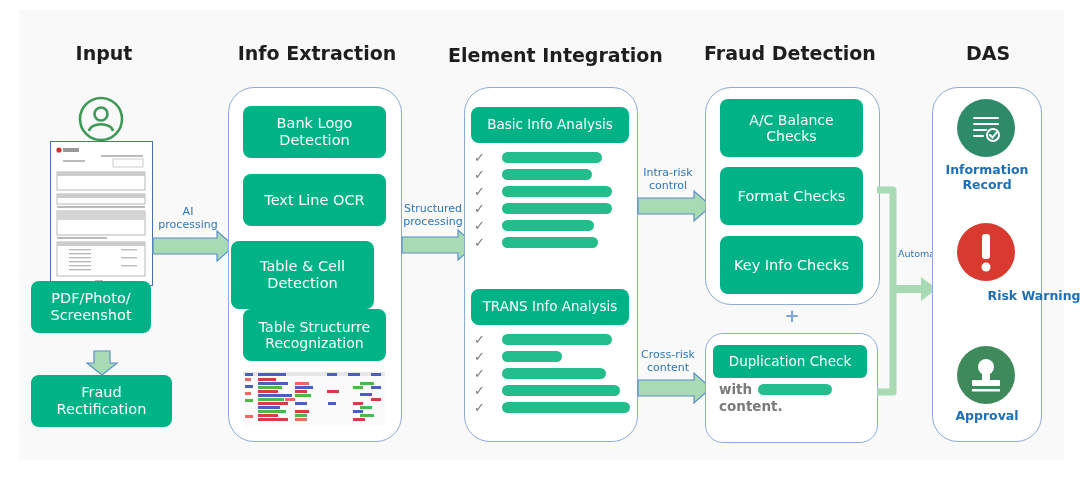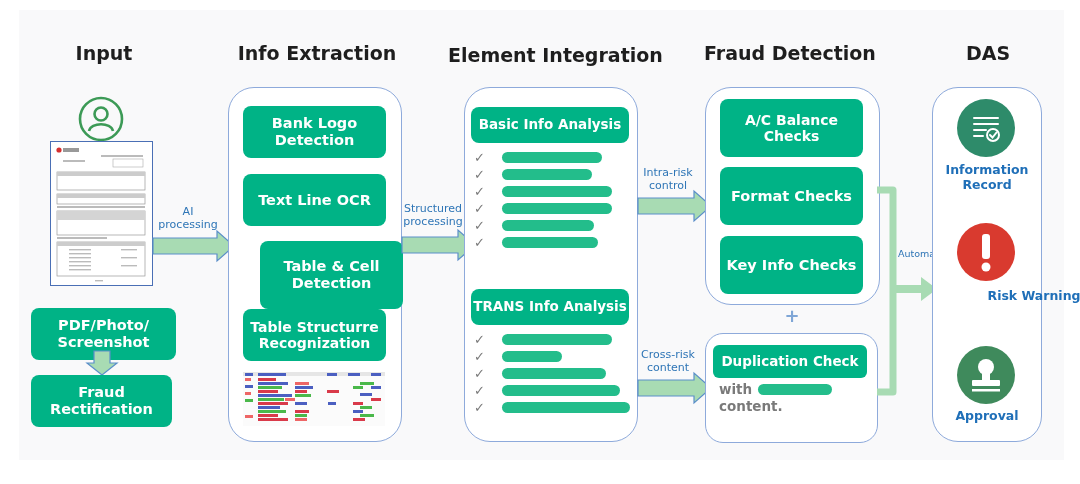--- a/index.html
+++ b/index.html
@@ -2,21 +2,21 @@
 <html><head>
 <meta charset="utf-8">
 <style>
   html, body { margin:0; padding:0; background:#ffffff; }
   body { width:1080px; height:484px; position:relative; overflow:hidden;
          font-family:"DejaVu Sans", sans-serif; }
   .canvas { position:absolute; left:19px; top:10px; width:1045px; height:450px; background:#f9f9fa; }
   .abs { position:absolute; }
   .col-title { position:absolute; font-weight:bold; font-size:19px; color:#1e1e1e; text-align:center; white-space:nowrap; }
   .panel { position:absolute; border:1.5px solid #8eaadb; border-radius:26px; background:#ffffff; box-sizing:border-box; }
-  .gbox { position:absolute; background:#00b386; color:#ffffff; border-radius:8px; font-weight:bold;
+  .gbox { position:absolute; background:#00b386; color:#ffffff; border-radius:8px; font-weight:normal;
           display:flex; align-items:center; justify-content:center; text-align:center; line-height:1.15; box-sizing:border-box; }
   .lbl { position:absolute; color:#2e75b6; font-size:11px; text-align:center; line-height:1.2; white-space:nowrap; }
   .check-row { position:absolute; left:10px; height:16px; display:flex; align-items:center; }
   .check { color:#7a7a7a; font-size:13px; width:28px; }
   .redact { height:11px; background:#17b985; border-radius:6px; opacity:0.95; }
   .das-label { position:absolute; color:#1f6fb8; font-weight:bold; font-size:12.5px; text-align:center; width:110px; line-height:1.2; }
   .circle { position:absolute; border-radius:50%; }
   svg { overflow:visible; }
 </style>
 </head>
@@ -61,41 +61,41 @@
       <rect x="18" y="123" width="22" height="1.4"></rect>
         <rect x="18" y="127" width="22" height="1.4"></rect>
       <rect x="70" y="107" width="16" height="1.4"></rect>
         <rect x="70" y="115" width="16" height="1.4"></rect>
       <rect x="70" y="123" width="16" height="1.4"></rect>
     </g>
     <rect x="44" y="138" width="8" height="1.4" fill="#bbb"></rect>
   </svg>
 </div>
 
-<div class="gbox" style="left:31px;top:308px;width:145px;height:52px;font-size:14.5px;white-space:pre-line;">PDF/Photo/
+<div class="gbox" style="left:31px;top:281px;width:120px;height:52px;font-size:14.5px;white-space:pre-line;">PDF/Photo/
 Screenshot</div>
 
 <svg class="abs" style="left:86px;top:350px;" width="32" height="26" viewBox="0 0 32 26">
   <path d="M8 1 H24 V13 H31 L16 25 L1 13 H8 Z" fill="#a8dbb3" stroke="#5b8fc9" stroke-width="1.2"></path>
 </svg>
 
 <div class="gbox" style="left:31px;top:375px;width:141px;height:52px;font-size:14.5px;white-space:pre-line;">Fraud
 Rectification</div>
 
 <div class="lbl" style="left:156px;top:205px;width:64px;white-space:pre-line;">AI
 processing</div>
 <svg class="abs" style="left:153px;top:230px;" width="82" height="32" viewBox="0 0 82 32">
   <path d="M0 8 H64 V1 L81 16 L64 31 V24 H0 Z" fill="#a8dbb3" stroke="#5b8fc9" stroke-width="1.2"></path>
 </svg>
 
 <div class="panel" style="left:228px;top:87px;width:174px;height:355px;"></div>
 <div class="gbox" style="left:243px;top:106px;width:143px;height:52px;font-size:14.5px;white-space:pre-line;">Bank Logo
 Detection</div>
 <div class="gbox" style="left:243px;top:174px;width:143px;height:52px;font-size:14.5px;white-space:pre-line;">Text Line OCR</div>
-<div class="gbox" style="left:260px;top:241px;width:143px;height:68px;font-size:14.5px;white-space:pre-line;">Table &amp; Cell
+<div class="gbox" style="left:231px;top:241px;width:143px;height:68px;font-size:14.5px;white-space:pre-line;">Table &amp; Cell
 Detection</div>
 <div class="gbox" style="left:243px;top:309px;width:143px;height:52px;font-size:14px;white-space:pre-line;">Table Structurre
 Recognization</div>
 
 <svg class="abs" style="left:243px;top:372px;" width="142" height="54" viewBox="0 0 142 54">
   <rect x="0" y="0" width="142" height="54" fill="#fbfbfb"></rect>
   <rect x="0" y="0" width="142" height="4" fill="#e6e6e6"></rect>
   <g>
     <rect x="2" y="1" width="8" height="3" fill="#4b5fc1"></rect>
       <rect x="15" y="1" width="28" height="3" fill="#4b5fc1"></rect>

